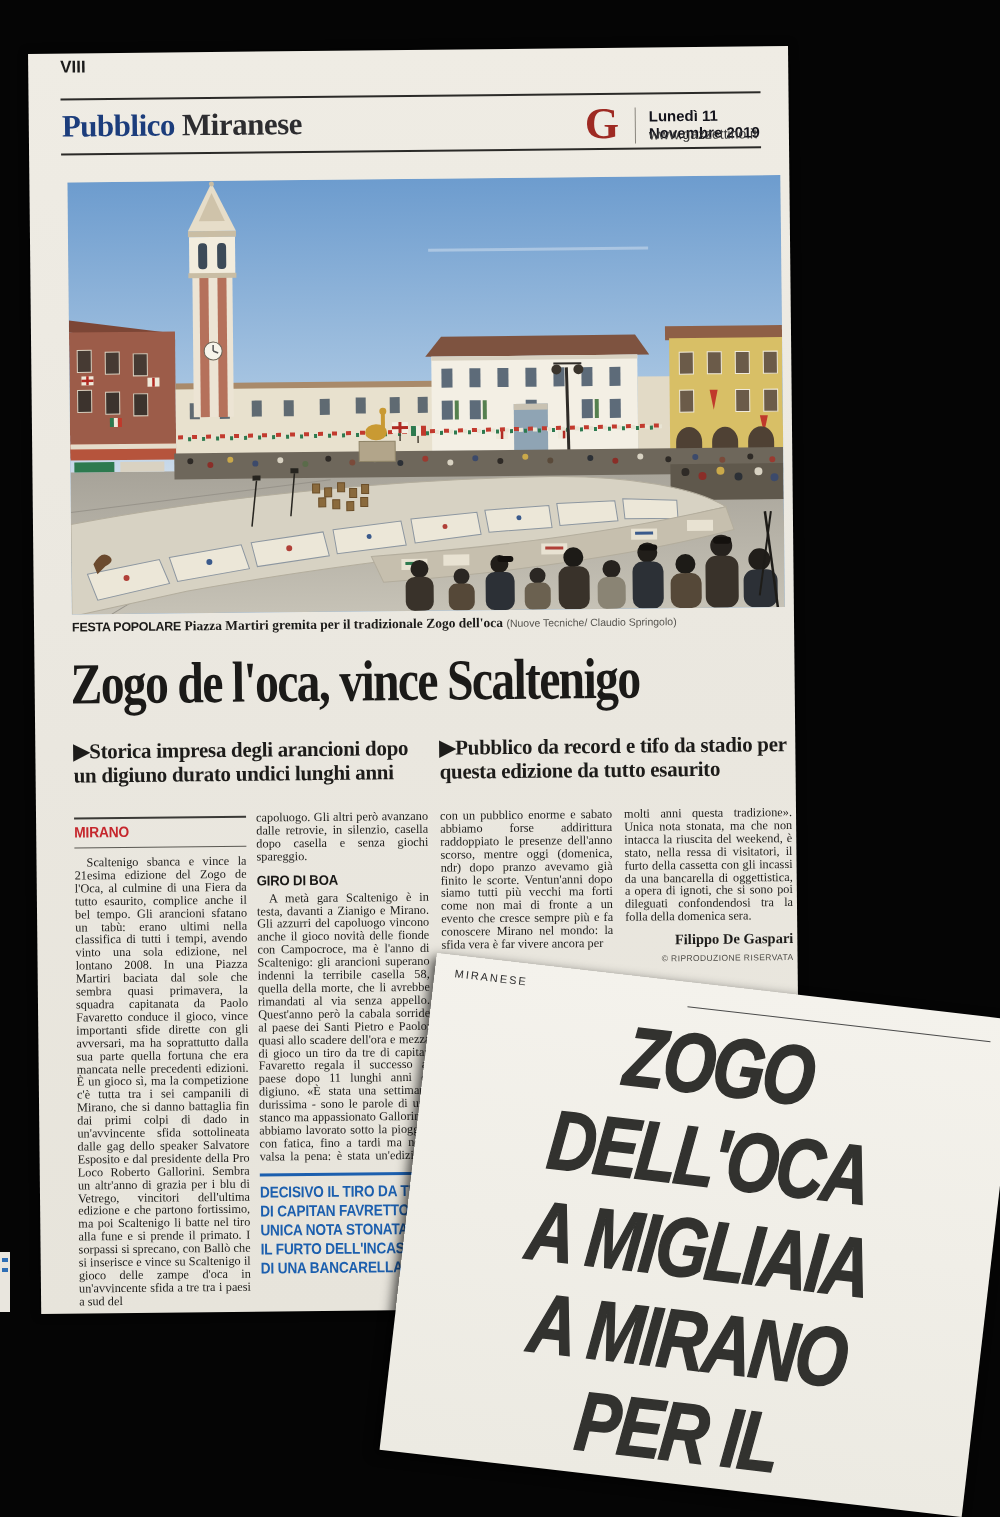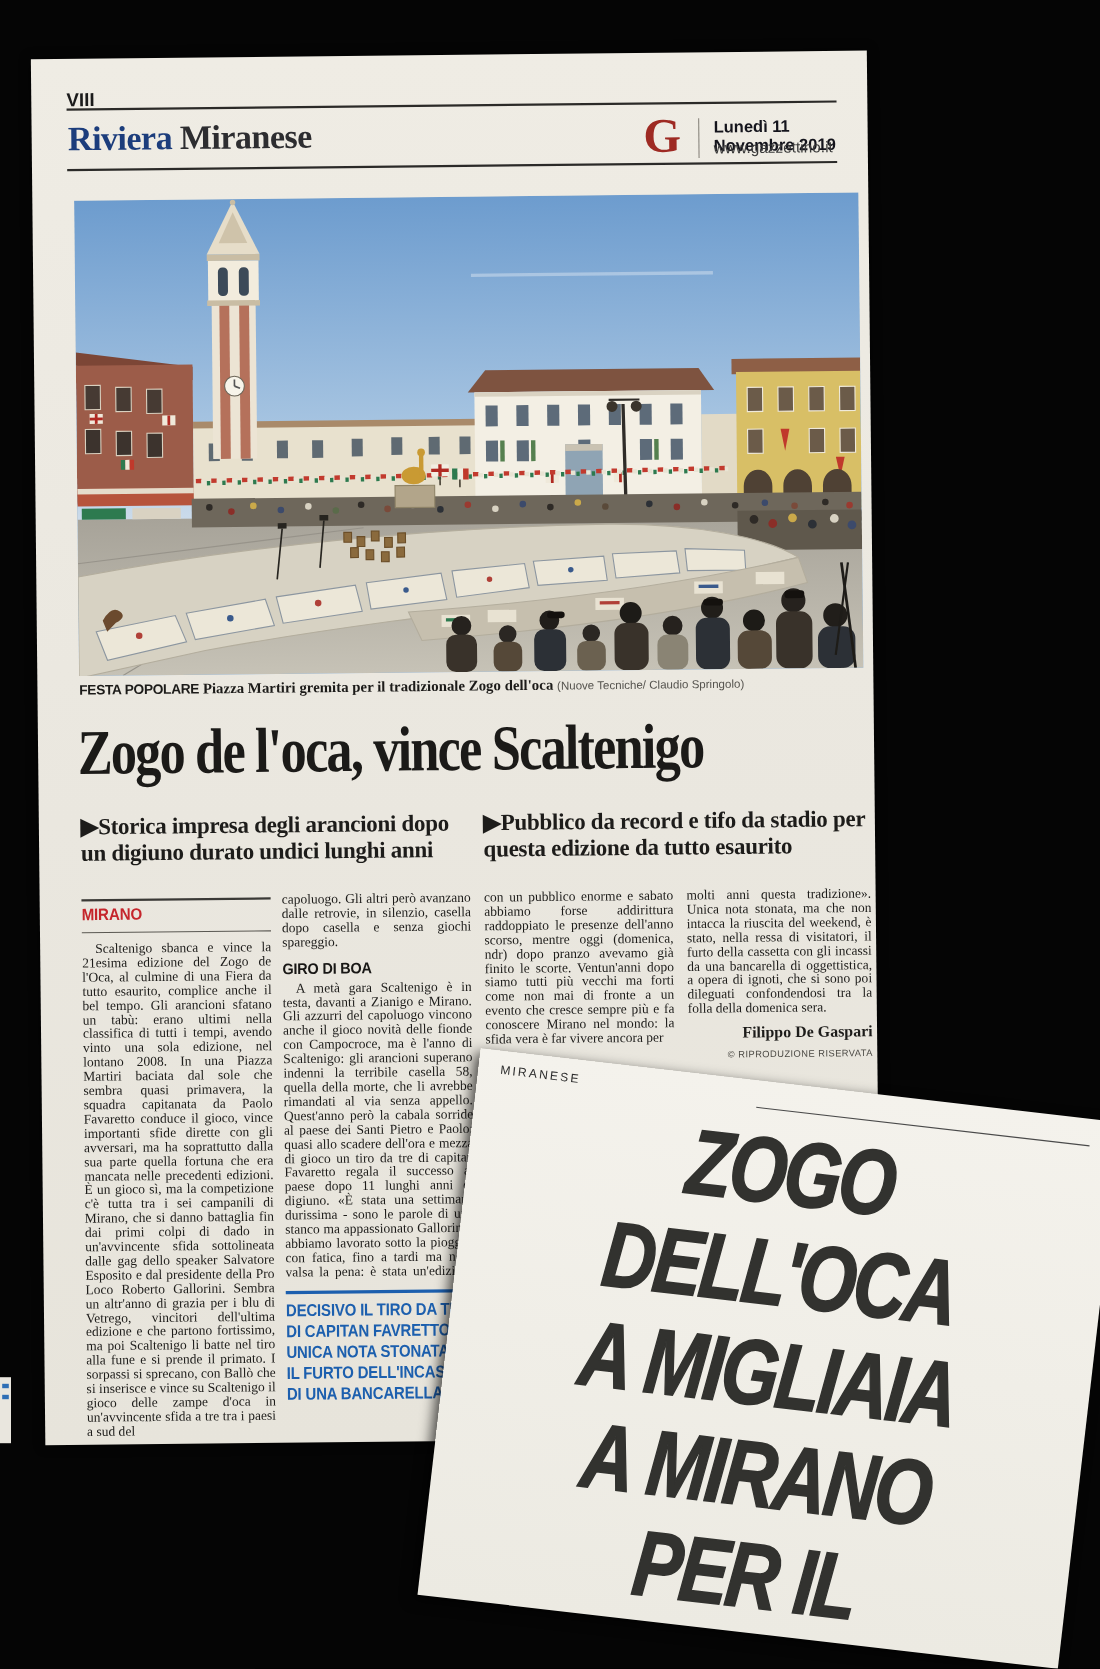--- a/index.html
+++ b/index.html
@@ -5,21 +5,21 @@
   html,body{margin:0;padding:0;background:#000;}
   .canvas{position:relative;width:1000px;height:1517px;background:#050505;overflow:hidden;
           font-family:"Liberation Serif",serif;}
   
   .page{position:absolute;left:28px;top:46px;width:760px;height:1260px;
         background:linear-gradient(180deg,#efece4 0%,#eae7df 55%,#e7e4db 100%);
         transform:rotate(-.6deg);transform-origin:top right;
         box-shadow:0 0 10px rgba(0,0,0,.65);z-index:1;}
   .abs{position:absolute;}
   
-  .folio{left:32px;top:28px;font:bold 17px "Liberation Sans",sans-serif;color:#1b1b1b;}
+  .folio{left:32px;top:4px;font:bold 17px "Liberation Sans",sans-serif;color:#1b1b1b;}
   .rule{background:#2b2a28;}
   .rule-folio{left:32px;top:45px;width:700px;height:2px;}
   .section-title{left:33px;top:55px;font:bold 31px "Liberation Serif",serif;letter-spacing:-.5px;}
   .sec1{color:#1c3d7c;} .sec2{color:#2d2d30;margin-left:7px;}
   .glogo{left:556px;top:50px;font:bold 44px "Liberation Serif",serif;color:#9e2a23;}
   .vrule{left:606px;top:60px;width:1px;height:36px;background:#8a867e;}
   .date-line{left:620px;top:60px;font:bold 15px "Liberation Sans",sans-serif;color:#14141c;}
   .site-line{left:620px;top:79px;font:14px "Liberation Sans",sans-serif;color:#3a3a3a;}
   .rule-head{left:32px;top:100px;width:700px;height:2px;}
   
@@ -77,21 +77,21 @@
 </head>
 <body>
 
 <div class="canvas">
 
   <div class="page">
 
     <div class="abs folio">VIII</div>
     <div class="abs rule rule-folio"></div>
     <div class="abs section-title">
-      <span class="sec1">Riviera</span><span class="sec2">Miranese</span>
+      <span class="sec1">Pubblico</span><span class="sec2">Miranese</span>
     </div>
     <div class="abs glogo">G</div>
     <div class="abs vrule"></div>
     <div class="abs date-line">Lunedì 11 Novembre 2019</div>
     <div class="abs site-line">www.gazzettino.it</div>
     <div class="abs rule rule-head"></div>
 
     <div class="abs photo">
       <svg viewBox="0 0 713 432" width="713" height="432">
         <defs>

